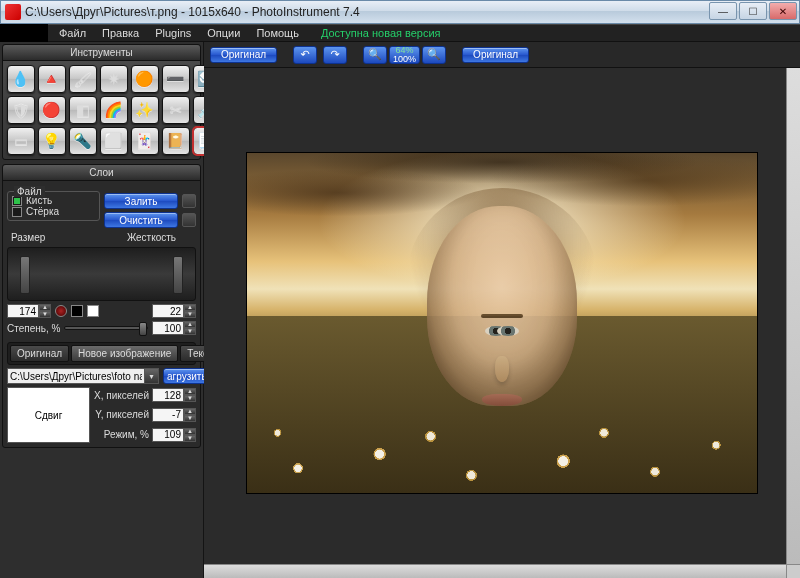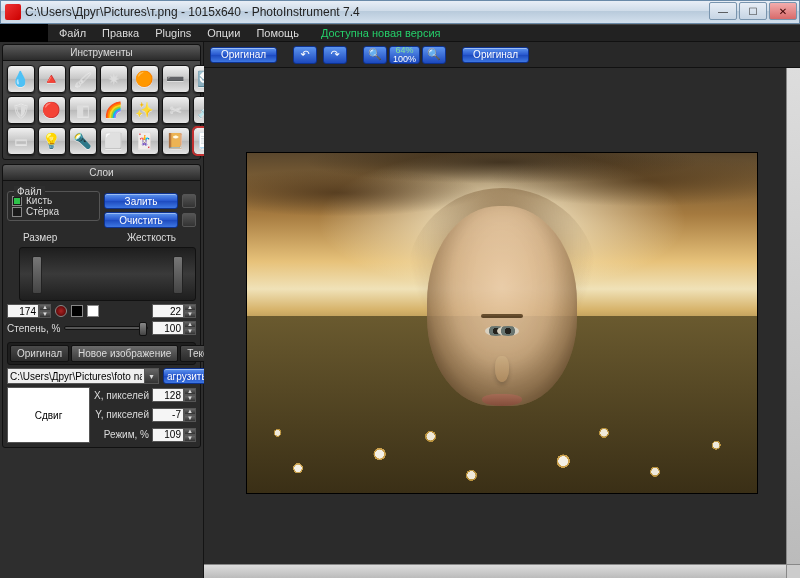--- a/index.html
+++ b/index.html
@@ -302,21 +302,21 @@
               <div class="btn-blue" style="width:74px">Залить</div>
               <div class="smallbtn"></div>
             </div>
             <div class="row">
               <div class="btn-blue" style="width:74px">Очистить</div>
               <div class="smallbtn"></div>
             </div>
           </div>
         </div>
 
-        <div style="position:relative; margin-top:12px;margin-left:12px;">
+        <div style="position:relative; margin-top:12px;">
           <span class="slider-label-l">Размер</span>
           <span class="slider-label-r">Жесткость</span>
           <div class="slider-area">
             <div class="vthumb" style="left:12px;"></div>
             <div class="vthumb" style="right:12px;"></div>
           </div>
         </div>
 
         <div class="row">
           <div class="nudger">

